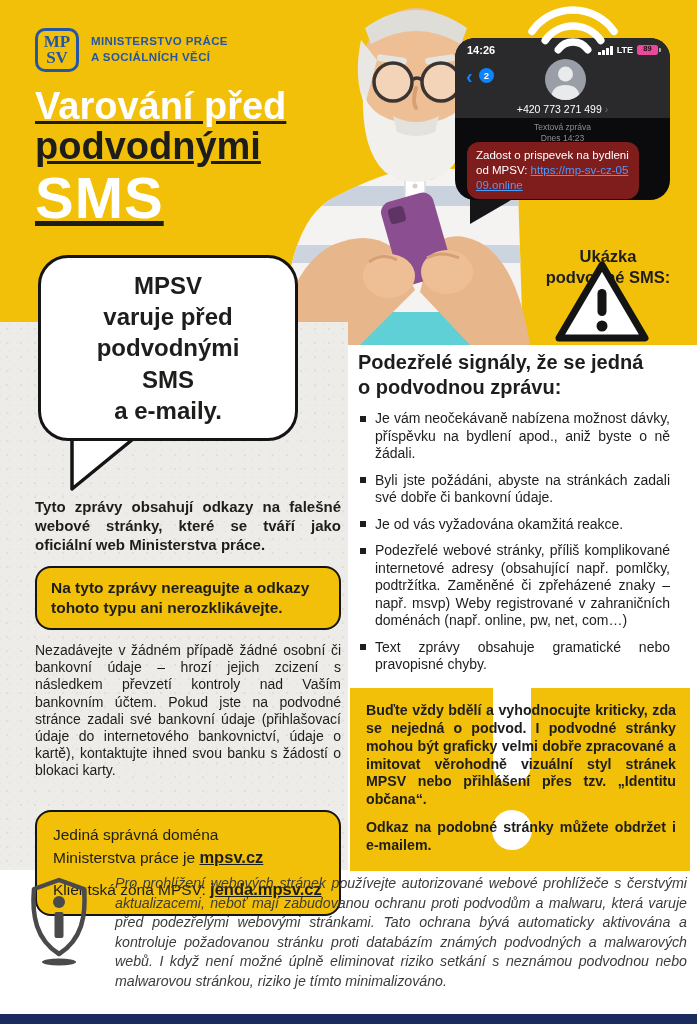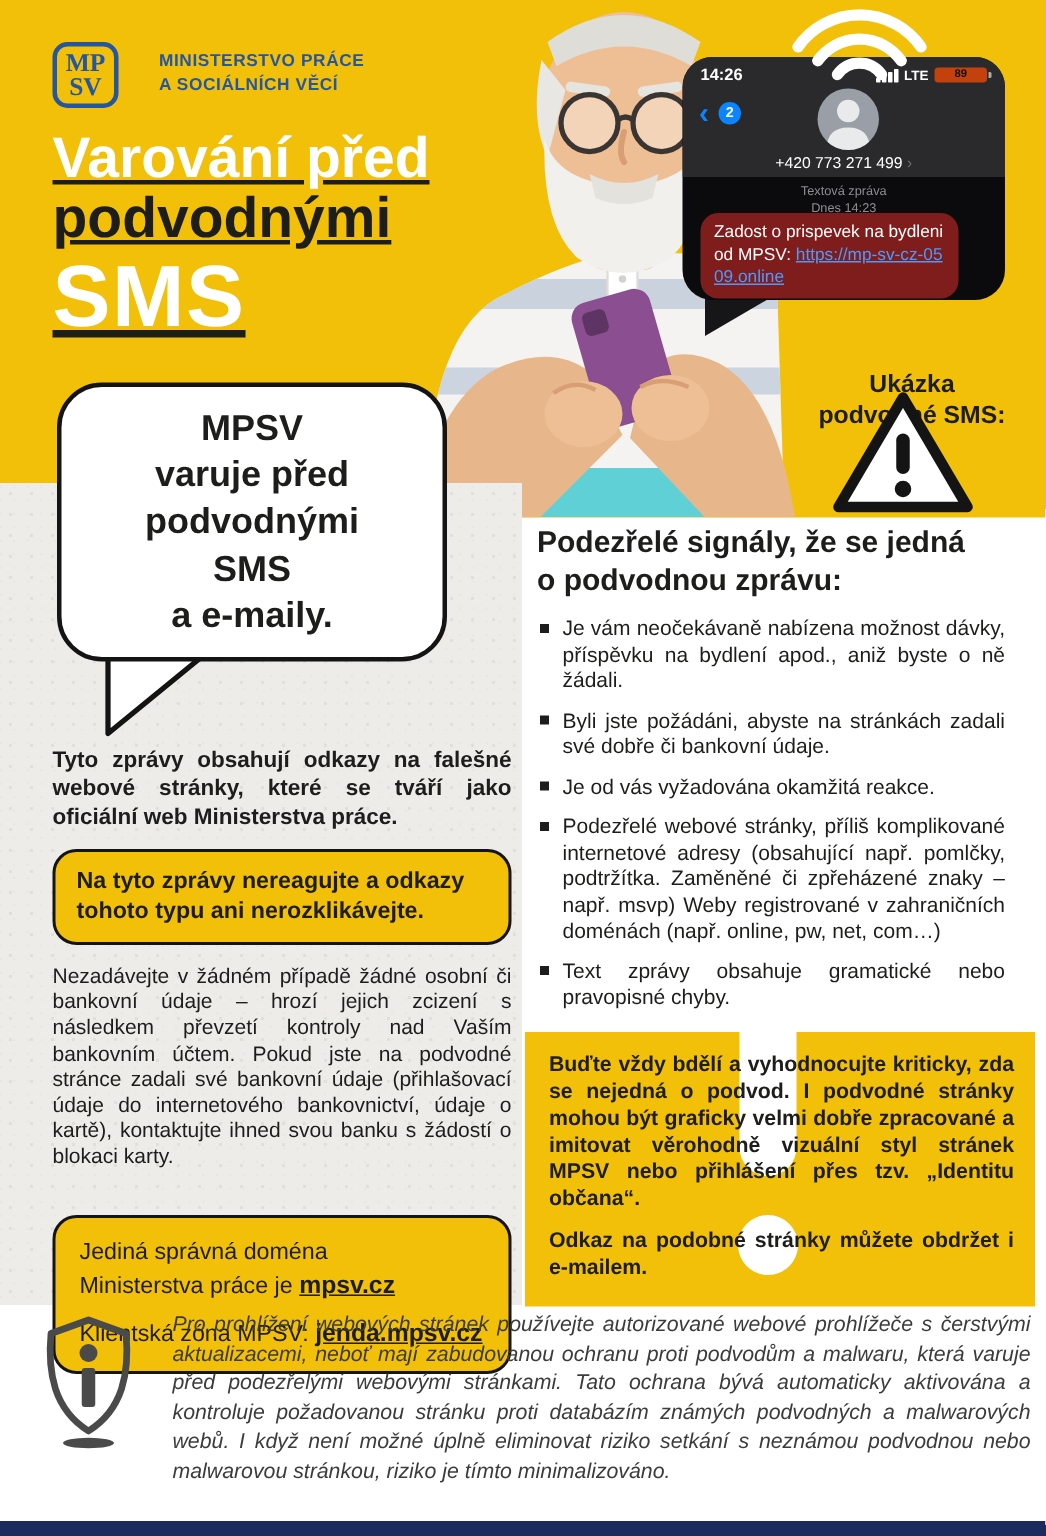--- a/index.html
+++ b/index.html
@@ -18,21 +18,21 @@
     left:0; top:322px; width:348px; height:548px; background:#EDECE8;
     background-image:
       radial-gradient(#e0dfdb 1px, transparent 1px),
       radial-gradient(#e6e5e1 1px, transparent 1px);
     background-size:14px 14px, 9px 9px;
     background-position:0 0, 5px 7px;
     z-index:2;
   }
 
   
-  .logo-row { left:35px; top:28px; display:flex; align-items:center; gap:27px; z-index:3; }
+  .logo-row { left:35px; top:28px; display:flex; align-items:center; gap:12px; z-index:3; }
   .logo-box {
     width:44px; height:44px; border:3px solid #2456A4; border-radius:10px;
     display:flex; flex-direction:column; align-items:center; justify-content:center;
     font-family:"Liberation Serif", serif; font-weight:bold; color:#2456A4;
     font-size:17px; line-height:0.92; background:transparent;
   }
   .ministry-name { color:#2456A4; font-weight:bold; font-size:11.5px; line-height:1.35; letter-spacing:0.4px; }
 
   
   .poster-title { left:35px; top:86px; z-index:3; font-weight:800; line-height:1.06;text-decoration:underline; }
@@ -49,21 +49,21 @@
     border-radius:20px; z-index:5; overflow:hidden;
   }
   .phone-head { position:absolute; left:0; top:0; width:215px; height:80px; background:#2a2a2c; }
   .status-row { position:absolute; left:0; top:5px; width:215px; height:14px; padding:0 12px;
     display:flex; justify-content:space-between; align-items:center; }
   .phone-time { color:#fff; font-size:11px; font-weight:700; }
   .status-icons { display:flex; align-items:center; gap:4px; }
   .sig-bars { display:flex; align-items:flex-end; gap:1.5px; }
   .sig-bars i { display:block; width:2.5px; background:#fff; border-radius:0.5px; }
   .lte { color:#fff; font-size:9px; font-weight:600; }
-  .battery { position:relative; width:35px; height:10px; background:#c2410c; border-radius:2.5px;
+  .battery { position:relative; width:21px; height:10px; background:#ec4899; border-radius:2.5px;
     display:flex; justify-content:center; }
   .battery span { font-size:7.5px; font-weight:700; color:#111; line-height:1; }
   .battery::after { content:""; position:absolute; right:-3px; top:3px; width:2px; height:4px;
     background:#ffffff99; border-radius:0 1px 1px 0; }
   .back-chev { position:absolute; left:11px; top:28px; color:#0A84FF; font-size:20px; font-weight:700; line-height:1; }
   .unread-badge { position:absolute; left:24px; top:30px; width:15px; height:15px; background:#0A84FF;
     border-radius:50%; color:#fff; font-size:9.5px; font-weight:700; display:flex; align-items:center; justify-content:center; }
   .avatar { position:absolute; left:90px; top:21px; width:41px; height:41px; border-radius:50%;
     background:#9a9ea6; overflow:hidden; }
   .avatar svg { display:block; }

